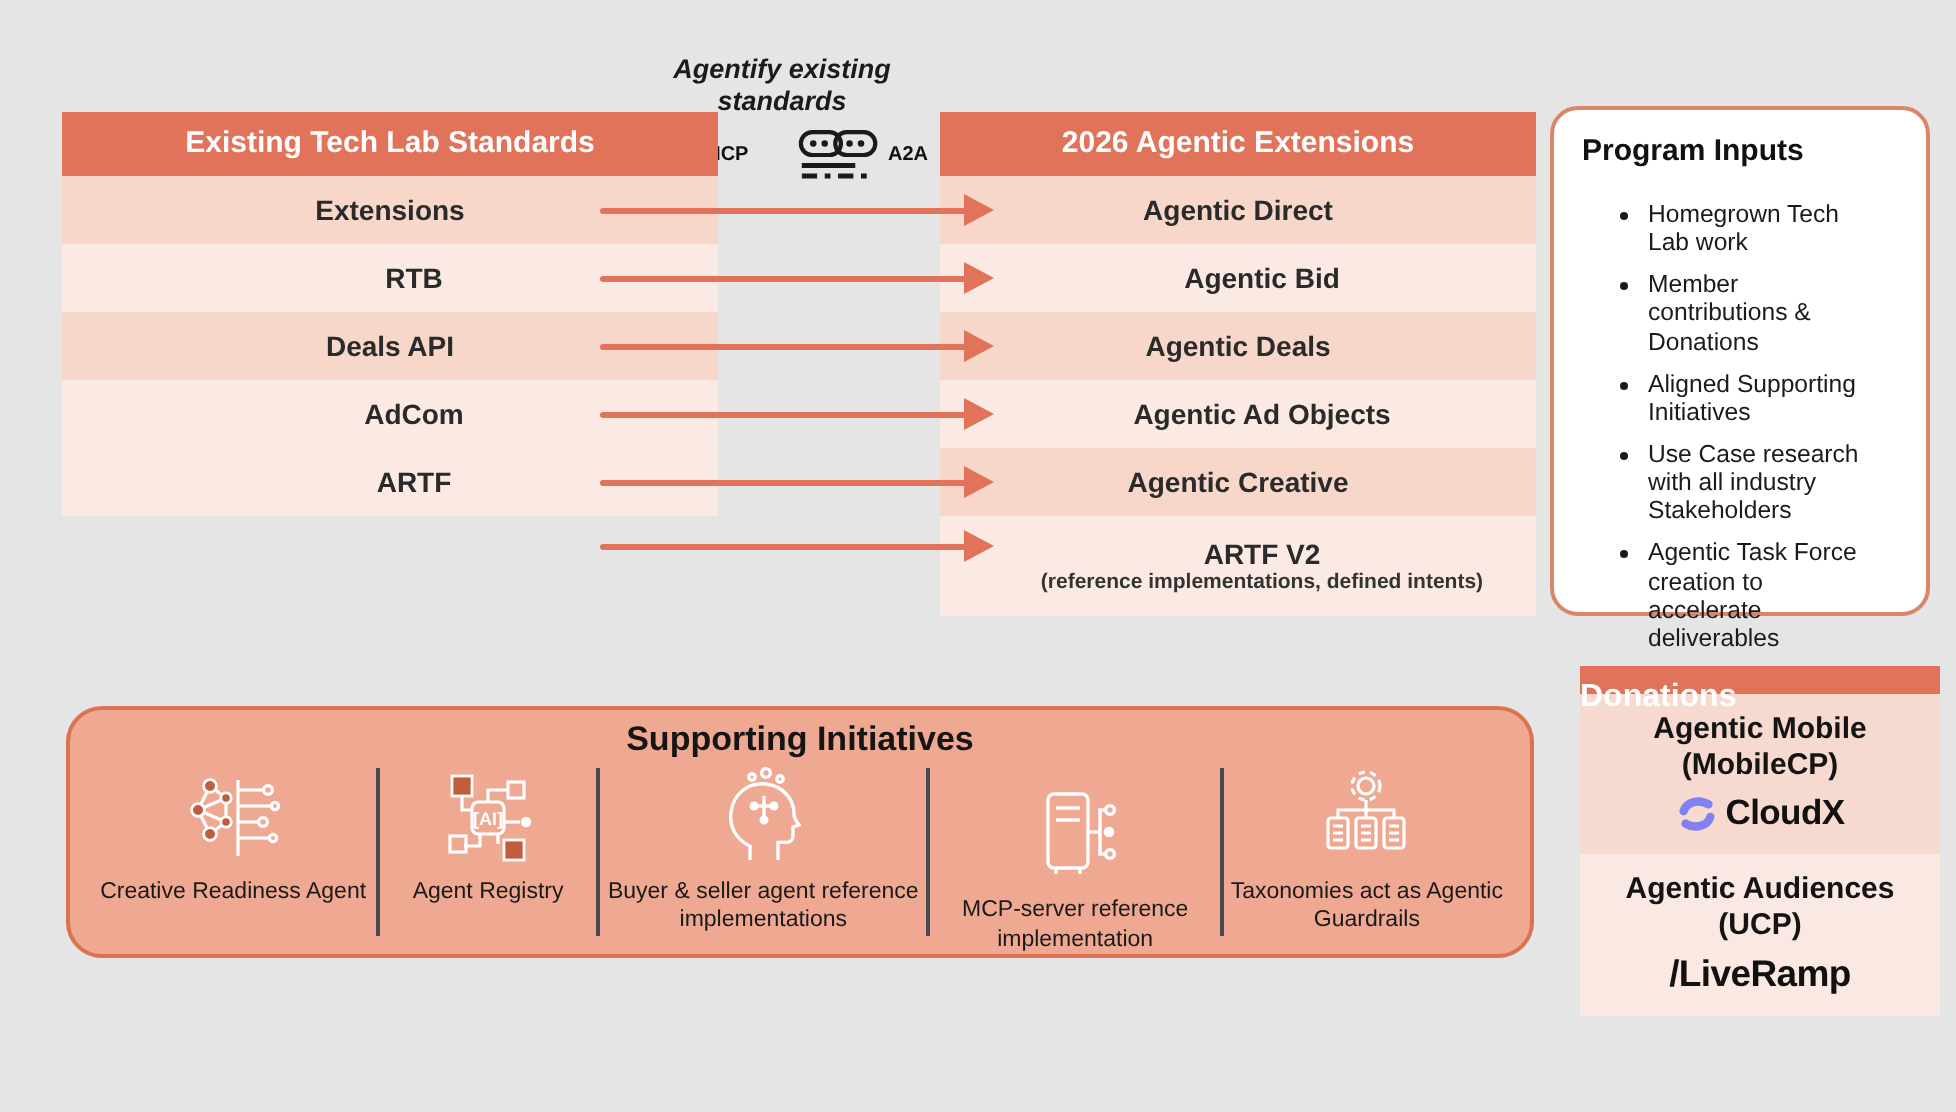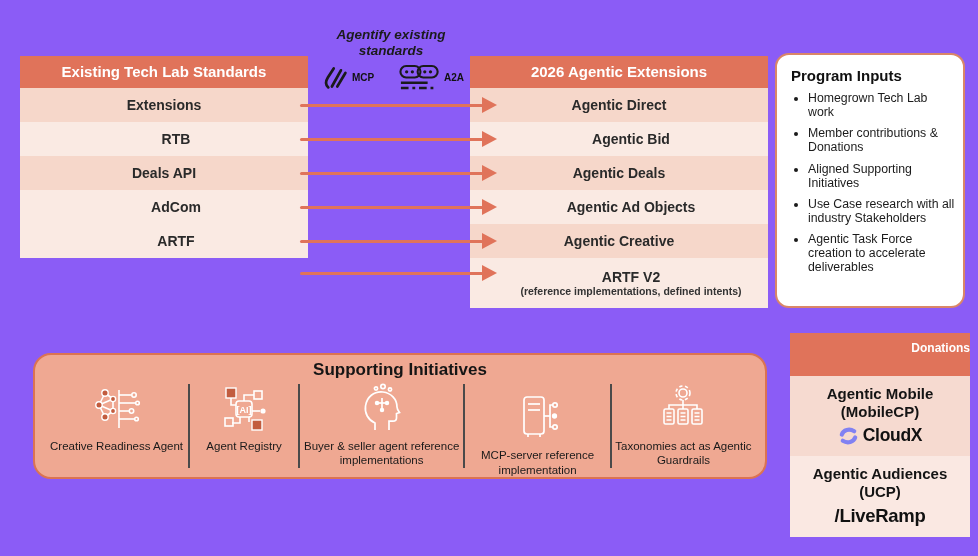--- a/index.html
+++ b/index.html
@@ -1,22 +1,22 @@
 <!DOCTYPE html>
 <html><head>
 <meta charset="utf-8">
 <style>
   html,body{margin:0;padding:0;background:#fff;}
   .canvas{
-    position:relative;width:978px;height:556px;background:#8b5cf6;
+    position:relative;width:978px;height:556px;background:#e5e5e5;
     font-family:"Liberation Sans",sans-serif;color:#222;overflow:hidden;
   }
   
   .tbl{position:absolute;top:56px;}
-  .tbl-left{left:20px;width:288px;}
+  .tbl-left{left:31px;width:328px;}
   .tbl-right{left:470px;width:298px;}
   .tbl-header{
     height:32px;line-height:32px;background:#E0735A;color:#fff;
     font-weight:bold;font-size:15px;text-align:center;
   }
   .tbl-row{
     height:34px;display:flex;align-items:center;justify-content:center;
     font-weight:bold;font-size:14px;color:#2a2a2a;text-align:center;
   }
   .row-dark{background:#F6D7CA;}
@@ -42,21 +42,21 @@
   .arrow .head{
     position:absolute;right:0;top:0;width:0;height:0;
     border-left:15px solid #E0735A;border-top:8px solid transparent;border-bottom:8px solid transparent;
   }
   
   .program{
     position:absolute;left:775px;top:53px;width:190px;height:255px;box-sizing:border-box;
     border:2px solid #DA8668;border-radius:14px;background:#fff;padding:12px 8px 0 14px;
   }
   .program h3{margin:0 0 7px 0;font-size:15px;color:#111;}
-  .program ul{margin:0;padding-left:17px;}
+  .program ul{margin:16px;padding-left:17px;}
   .program li{font-size:12.3px;line-height:1.15;margin-bottom:7px;color:#1b1b1b;}
   
   .supporting{
     position:absolute;left:33px;top:353px;width:734px;height:126px;box-sizing:border-box;
     background:#EFA892;border:2px solid #DB7352;border-radius:18px;
     display:flex;flex-direction:column;align-items:center;
   }
   .supporting-title{font-size:17px;font-weight:bold;color:#151515;margin-top:5px;}
   .supporting-items{flex:1;display:flex;align-items:stretch;width:100%;padding:0 10px;box-sizing:border-box;}
   .sup-item{
@@ -65,22 +65,22 @@
   }
   .sup-item .iconbox{height:54px;display:flex;align-items:center;justify-content:center;}
   .sup-label{
     font-size:11.5px;color:#1a1a1a;text-align:center;line-height:1.25;margin-top:3px;
   }
   .sup-sep{width:2px;background:#4a4a4a;height:84px;align-self:flex-start;margin-top:4px;}
   .w1{width:156px;} .w2{width:118px;} .w3{width:178px;} .w4{width:158px;justify-content:flex-end;} .w5{width:156px;}
   
   .donations{position:absolute;left:790px;top:333px;width:180px;}
   .don-header{
-    height:43px;line-height:31px;background:#E0735A;color:#fff;
-    font-weight:bold;font-size:12px;text-align:right;
+    height:14px;line-height:31px;background:#E0735A;color:#fff;
+    font-weight:bold;font-size:16px;text-align:left;
   }
   .don-row{
     display:flex;flex-direction:column;align-items:center;justify-content:center;
     padding:9px 4px 10px 4px;text-align:center;
   }
   .don-row-1{background:#F6DAD0;}
   .don-row-2{background:#FAE8E2;}
   .don-name{font-weight:bold;font-size:15px;color:#141414;line-height:1.2;}
   .don-logo{display:flex;align-items:center;justify-content:center;gap:4px;margin-top:4px;}
   .don-logo-text{font-weight:bold;font-size:17.5px;color:#111;letter-spacing:-0.3px;}

